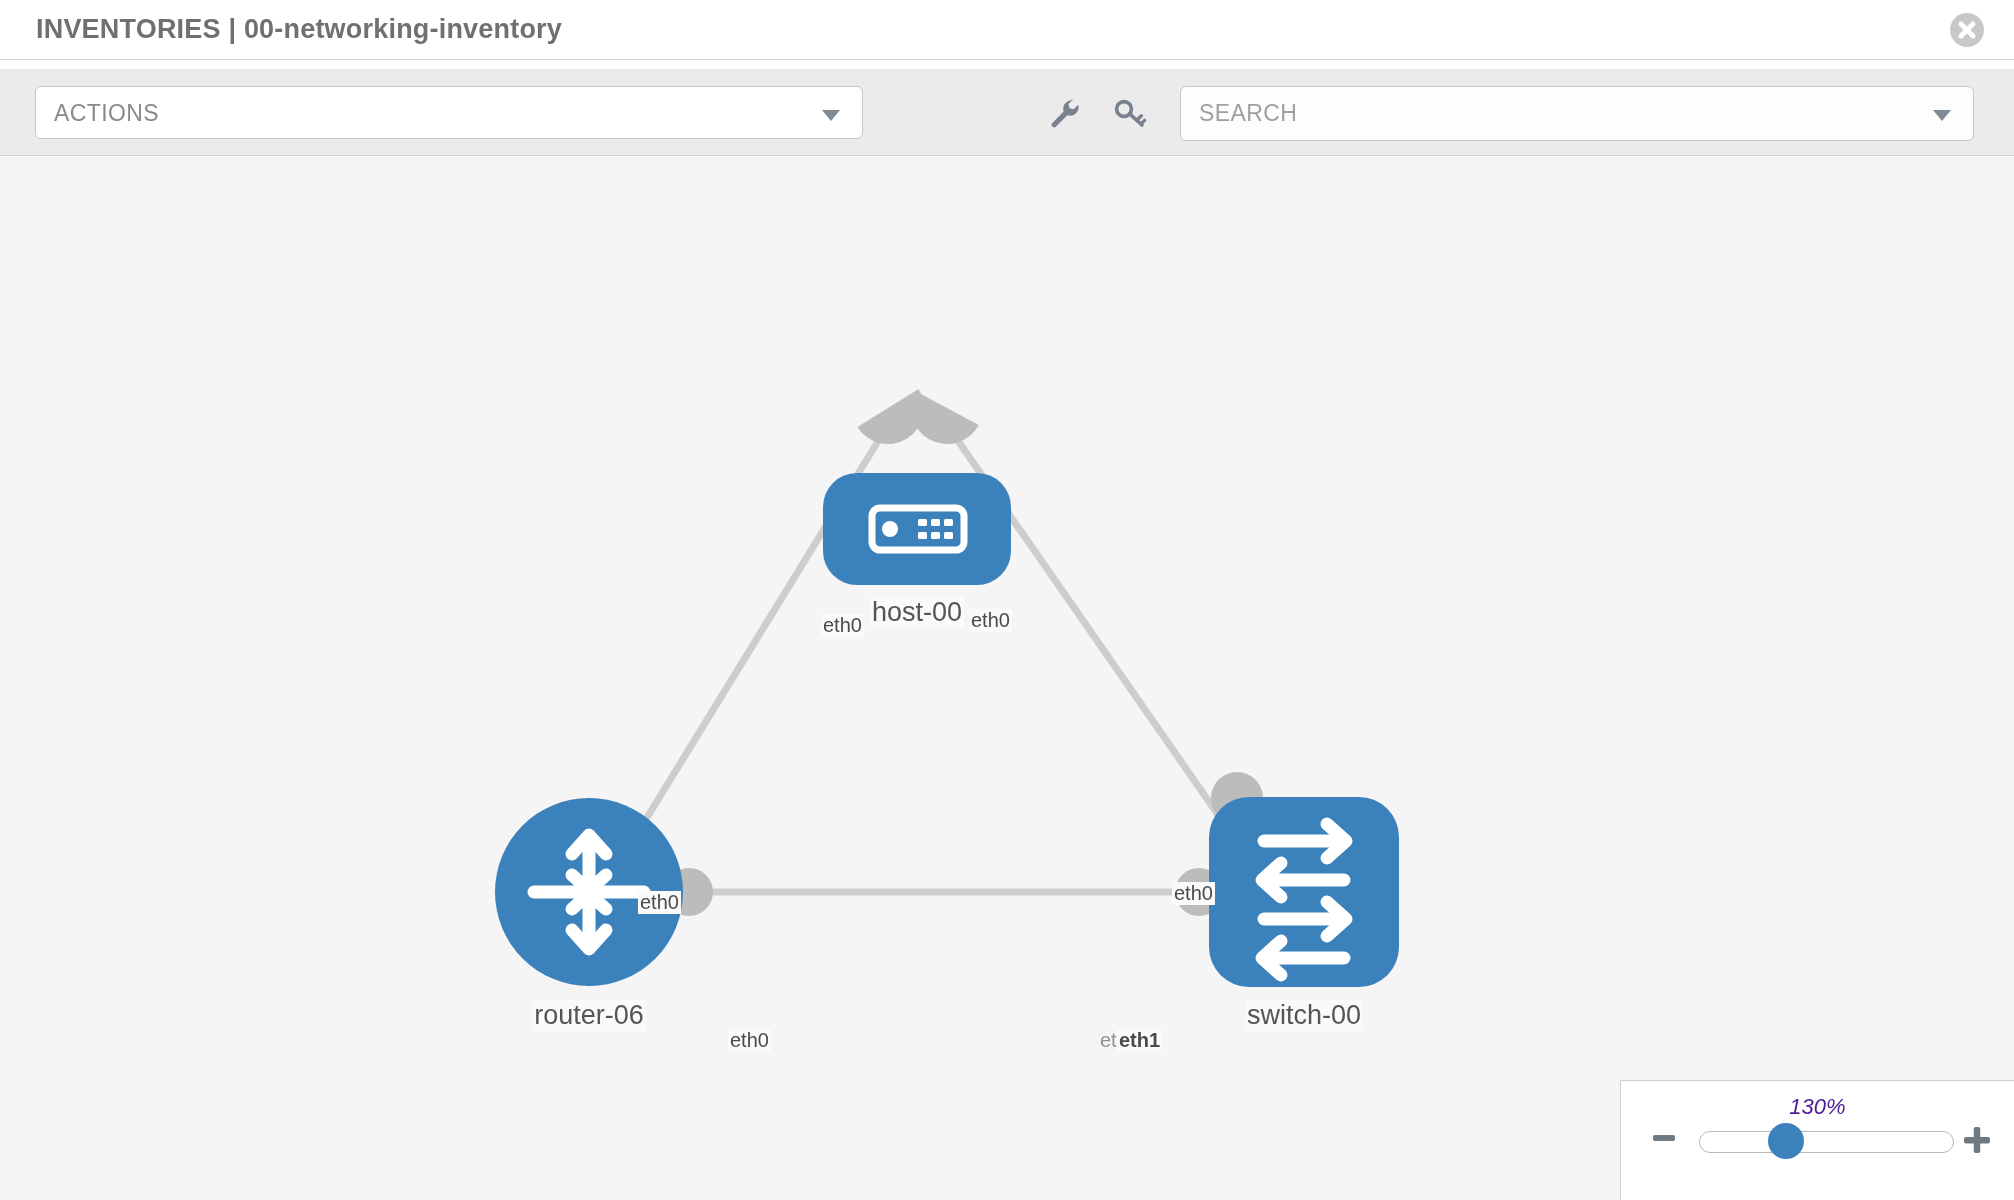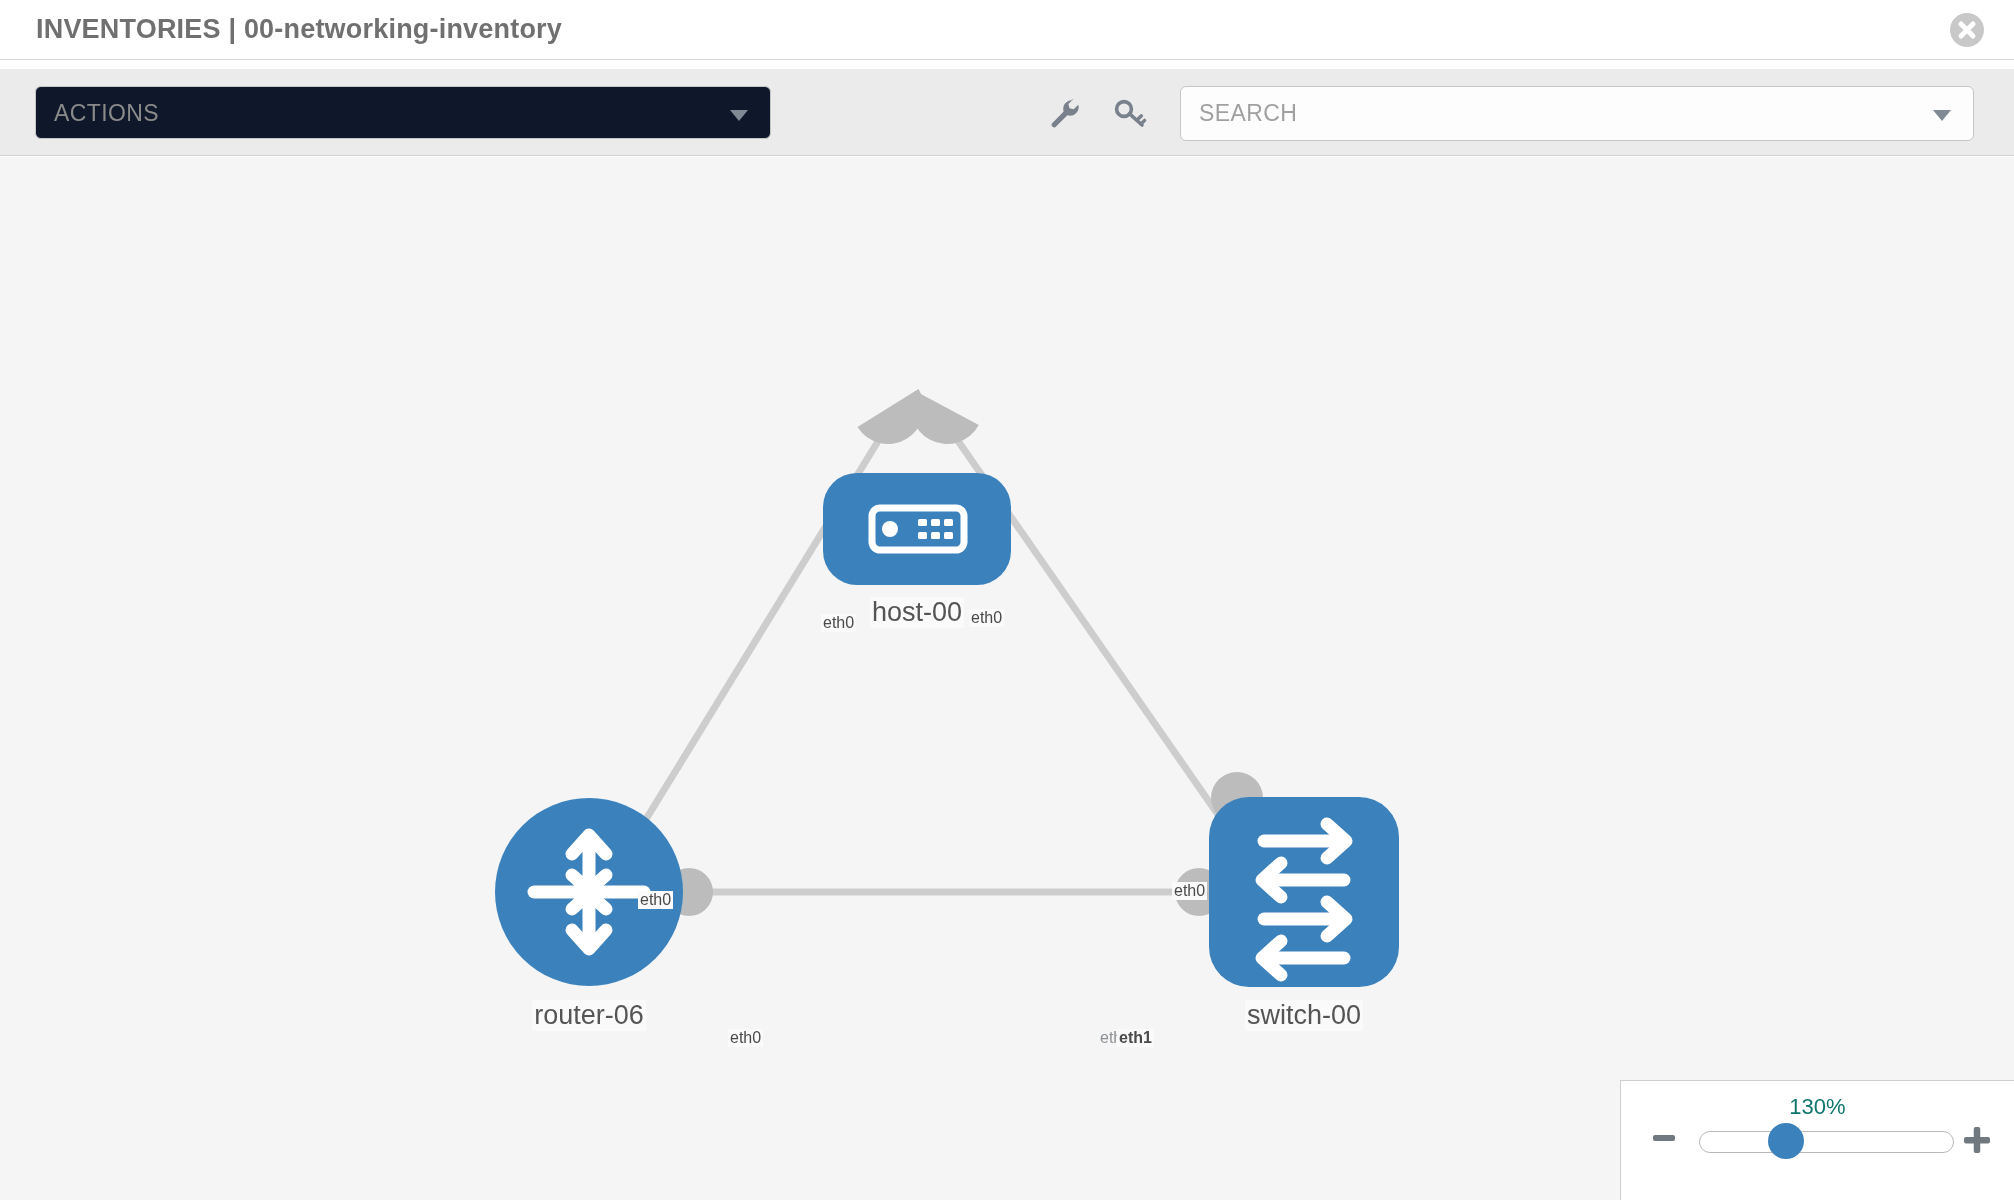--- a/index.html
+++ b/index.html
@@ -56,23 +56,23 @@
     top: 69px; left: 0;
     width: 2014px;
     height: 87px;
     background: #ebebeb;
     border-bottom: 1px solid #d2d2d2;
   }
   .actions-select {
     position: absolute;
     left: 35px;
     top: 17px;
-    width: 736px;
+    width: 828px;
     height: 53px;
-    background: #0f172a;
+    background: #ffffff;
     border: 1px solid #c6c6c6;
     border-radius: 6px;
     cursor: pointer;
     text-align: center;
   }
   .actions-label {
     position: absolute;
     left: 18px;
     top: 13px;
     font-size: 23px;
@@ -139,21 +139,21 @@
     position: absolute;
     font-size: 27px;
     color: #555555;
     background: #fafafa;
     white-space: nowrap;
     transform: translateX(-50%);
     padding: 0 2px;
   }
   .edge-label {
     position: absolute;
-    font-size: 16px;
+    font-size: 20px;
     color: #4a4a4a;
     background: #fafafa;
     white-space: nowrap;
     padding: 0 2px;
   }
 
   
   .zoom-panel {
     position: absolute;
     left: 1620px;
@@ -164,21 +164,22 @@
     border: 1px solid #cfcfcf;
     border-right: none;
     border-bottom: none;
   }
   .zoom-percent {
     position: absolute;
     top: 13px;
     left: 0; right: 0;
     text-align: center;
     font-size: 22px;
-    color: #0f766e;
+    color: #4c1d95;
+    font-style: italic;
   }
   .zoom-minus, .zoom-plus {
     position: absolute;
     top: 44px;
     cursor: pointer;
   }
   .zoom-minus { left: 30px; }
   .zoom-plus  { right: 22px; }
   .zoom-track {
     position: absolute;

